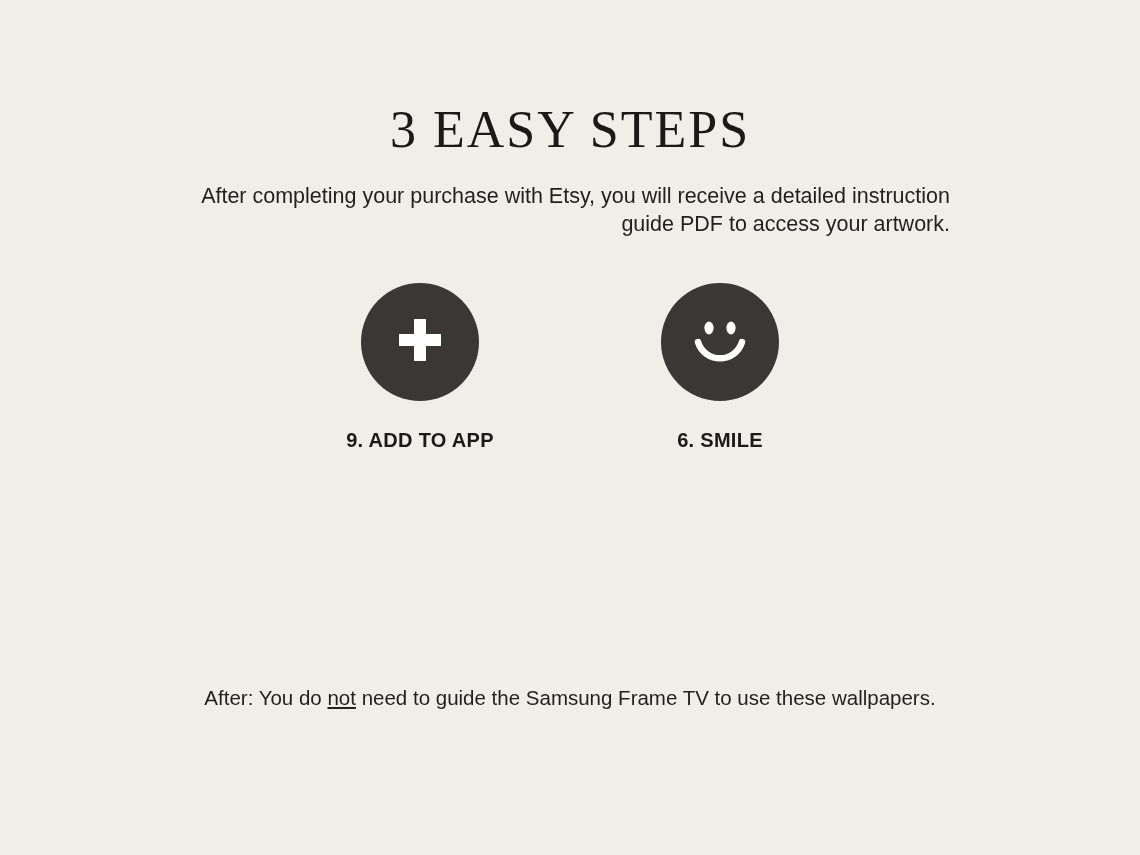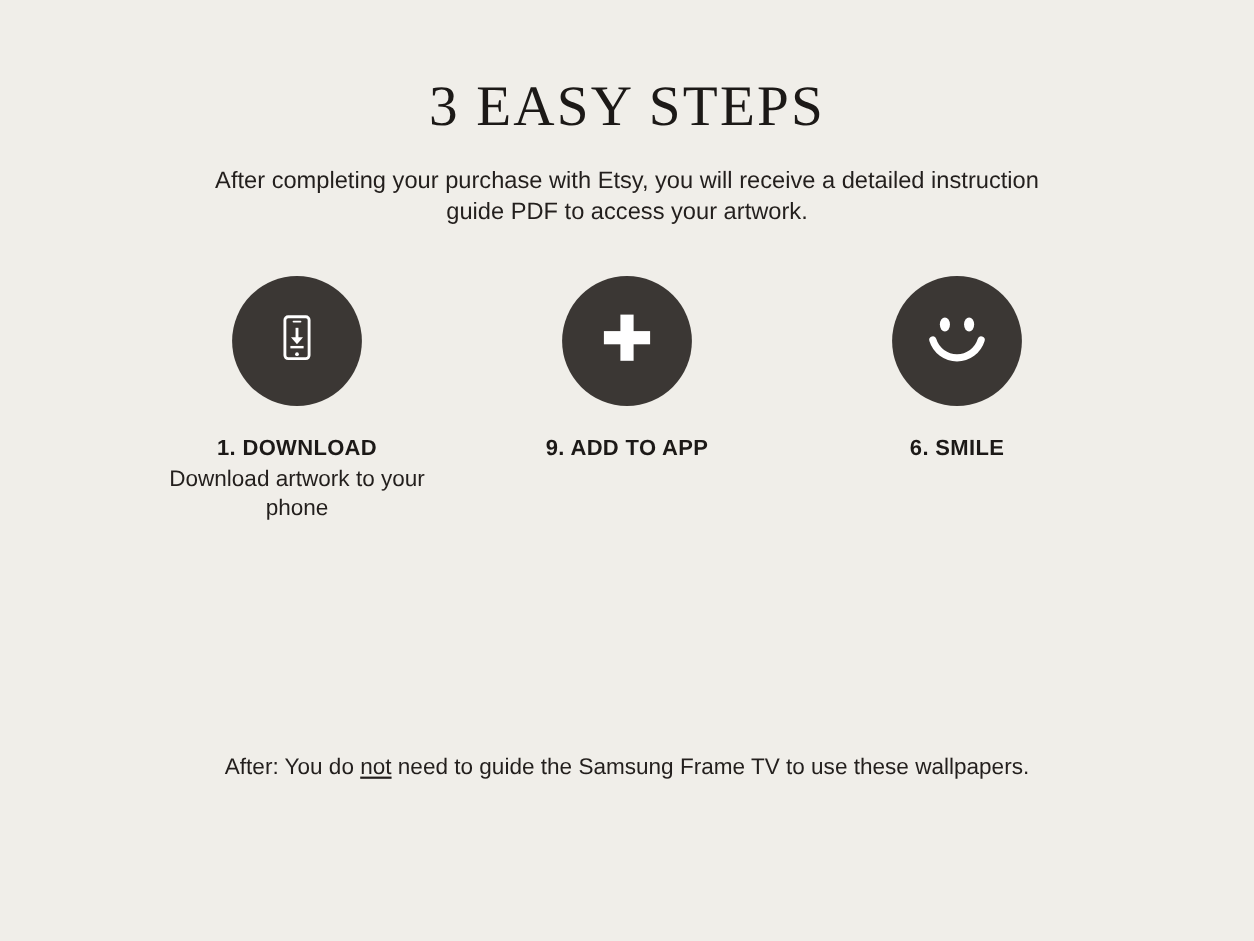--- a/index.html
+++ b/index.html
@@ -20,26 +20,26 @@
     height: 855px;
     box-sizing: border-box;
   }
   .title {
     text-align: center;
     font-family: "Liberation Serif", serif;
     font-size: 52px;
     letter-spacing: 2px;
     font-weight: 400;
     margin: 0;
-    padding-top: 72px;
+    padding-top: 104px;
     line-height: 1;
     color: #1c1917;
   }
   .subtitle {
-    text-align: center;
+    text-align: right;
     font-size: 21.5px;
     line-height: 1.32;
     margin: 26px auto 0;
     width: 760px;
     color: #231f1d;
   }
   .steps {
     display: flex;
     justify-content: center;
     align-items: flex-start;
@@ -95,36 +95,20 @@
 <body>
 
 <div class="page">
 
   <h1 class="title">3 EASY STEPS</h1>
 
   <p class="subtitle">After completing your purchase with Etsy, you will receive a detailed instruction guide PDF to access your artwork.</p>
 
   <div class="steps">
 
-    <div class="step">
-      <div class="circle">
-        <span>
-          <svg width="54" height="54" viewBox="0 0 54 54" aria-hidden="true">
-            <rect x="16" y="8" width="22" height="38" rx="3" ry="3" fill="none" stroke="#ffffff" stroke-width="2.6"></rect>
-            <rect x="23" y="11.5" width="8" height="1.6" rx="0.8" fill="#ffffff"></rect>
-            <circle cx="27" cy="42" r="1.7" fill="#ffffff"></circle>
-            <rect x="25.7" y="18" width="2.6" height="11" fill="#ffffff"></rect>
-            <path d="M21.5 26.5 L27 33 L32.5 26.5 Z" fill="#ffffff"></path>
-            <rect x="21" y="34.5" width="12" height="2.2" fill="#ffffff"></rect>
-          </svg>
-        </span>
-      </div>
-      <div class="step-heading">1. DOWNLOAD</div>
-      <div class="step-body">Download artwork to your phone</div>
-    </div>
 
     <div class="step">
       <div class="circle">
         <span>
           <svg width="62" height="62" viewBox="0 0 62 62" aria-hidden="true">
             <rect x="25" y="10" width="12" height="42" fill="#ffffff"></rect>
             <rect x="10" y="25" width="42" height="12" fill="#ffffff"></rect>
           </svg>
         </span>
       </div>

